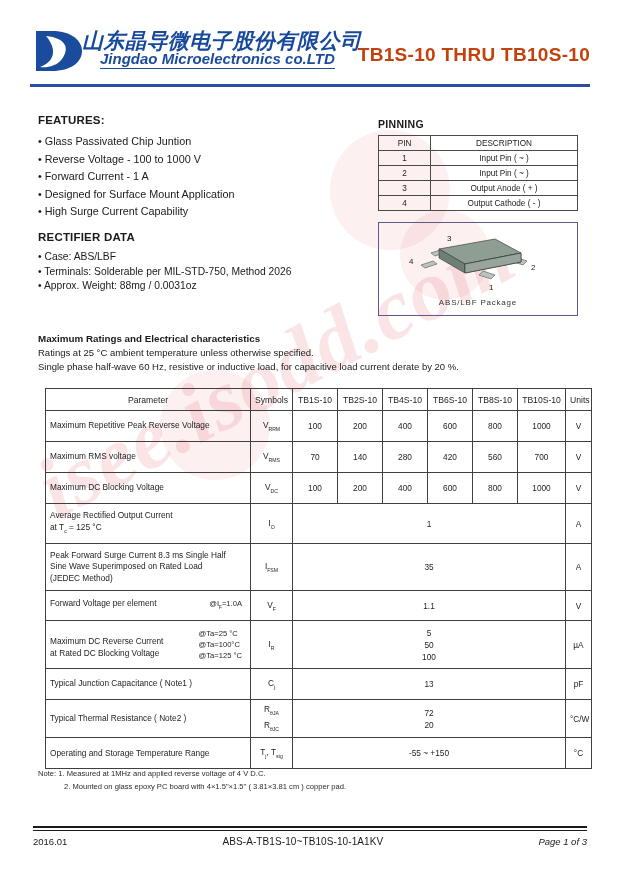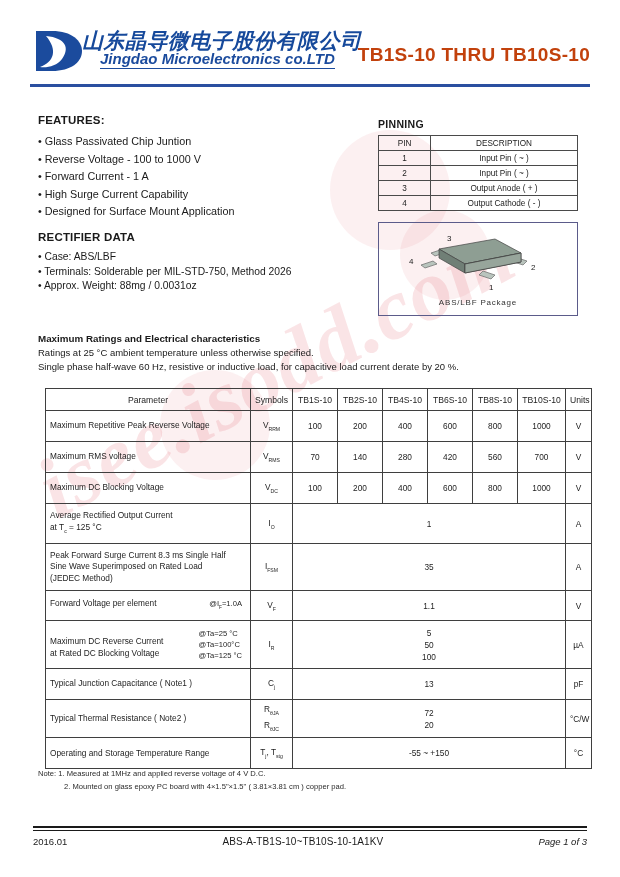--- a/index.html
+++ b/index.html
@@ -316,22 +316,22 @@
     <div class="part-title">TB1S-10  THRU  TB10S-10</div>
   </div>
   <div class="hdr-rule"></div>
 
 
   <div class="features">
     <div class="sect-title">FEATURES:</div>
     <div class="feat-item">• Glass Passivated Chip Juntion</div>
     <div class="feat-item">• Reverse Voltage - 100 to 1000 V</div>
     <div class="feat-item">• Forward Current - 1 A</div>
+    <div class="feat-item">• Designed for Surface Mount Application</div>
     <div class="feat-item">• High Surge Current Capability</div>
-    <div class="feat-item">• Designed for Surface Mount Application</div>
   </div>
 
   <div class="mech">
     <div class="sect-title">RECTIFIER DATA</div>
     <div class="mech-item">• Case: ABS/LBF</div>
     <div class="mech-item">• Terminals: Solderable per MIL-STD-750, Method 2026</div>
     <div class="mech-item">• Approx. Weight: 88mg  / 0.0031oz</div>
   </div>
 
   <div class="pinning-wrap">

